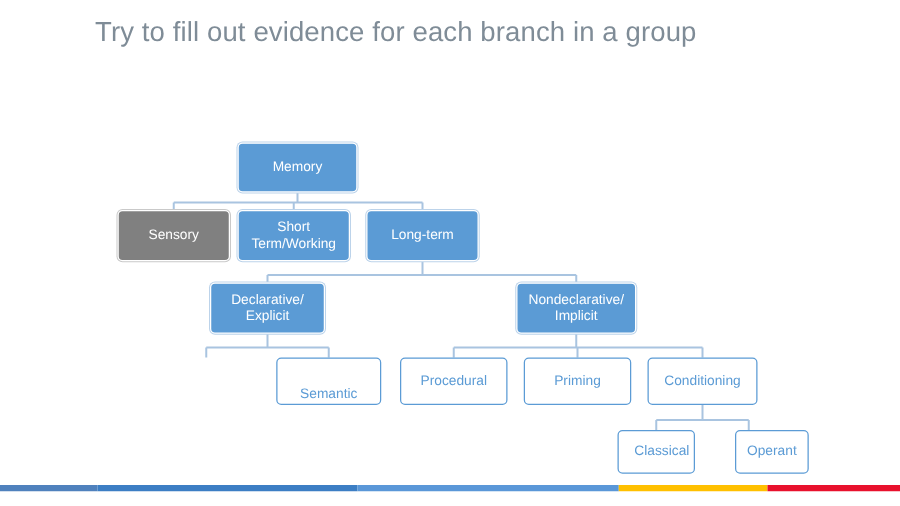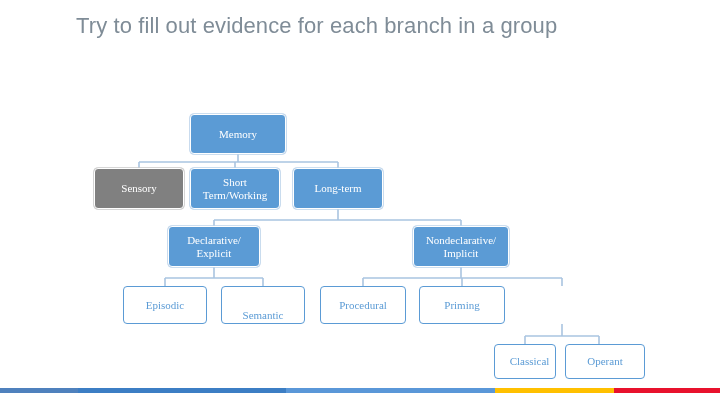--- a/index.html
+++ b/index.html
@@ -28,21 +28,20 @@
     letter-spacing: 0.1px;
   }
 
   
   #diagram {
     position: absolute;
     left: 0;
     top: 100px;
     width: 720px;
     height: 290px;
-    font-family: Liberation Serif, serif;
   }
   #connectors {
     position: absolute;
     left: 0;
     top: 0;
     width: 720px;
     height: 290px;
   }
 
   
@@ -140,37 +139,37 @@
     <span class="label">Long-term</span>
   </div>
 
   <div class="node" style="left:413px; top:126px; width:96px; height:41px;">
     <span class="label">Nondeclarative/ Implicit</span>
   </div>
   <div class="node" style="left:168px; top:126px; width:92px; height:41px;">
     <span class="label">Declarative/ Explicit</span>
   </div>
 
-  <div class="node outline" style="left:123px; top:186px; width:84px; height:38px;">
-    <span class="label">Episodic</span>
-  </div>
   <div class="node outline" style="left:221px; top:186px; width:84px; height:38px;align-items:flex-end;">
     <span class="label">Semantic</span>
   </div>
   <div class="node outline" style="left:320px; top:186px; width:86px; height:38px;">
     <span class="label">Procedural</span>
   </div>
   <div class="node outline" style="left:419px; top:186px; width:86px; height:38px;">
     <span class="label">Priming</span>
   </div>
+  <div class="node outline" style="left:518px; top:186px; width:88px; height:38px;">
+    <span class="label">Conditioning</span>
+  </div>
 
   <div class="node outline" style="left:494px; top:244px; width:62px; height:35px;padding-left:12px;">
     <span class="label">Classical</span>
   </div>
-  <div class="node outline" style="left:565px; top:244px; width:80px; height:35px;">
+  <div class="node outline" style="left:588px; top:244px; width:59px; height:35px;">
     <span class="label">Operant</span>
   </div>
 </div>
 
 <div id="bottom-bar">
   <div class="seg" style="width:78px;  background:#4f81bd;"></div>
   <div class="seg" style="width:208px; background:#3c7ec4;"></div>
   <div class="seg" style="width:209px; background:#5a97d8;"></div>
   <div class="seg" style="width:119px; background:#ffc000;"></div>
   <div class="seg" style="width:106px; background:#e8112d;"></div>

